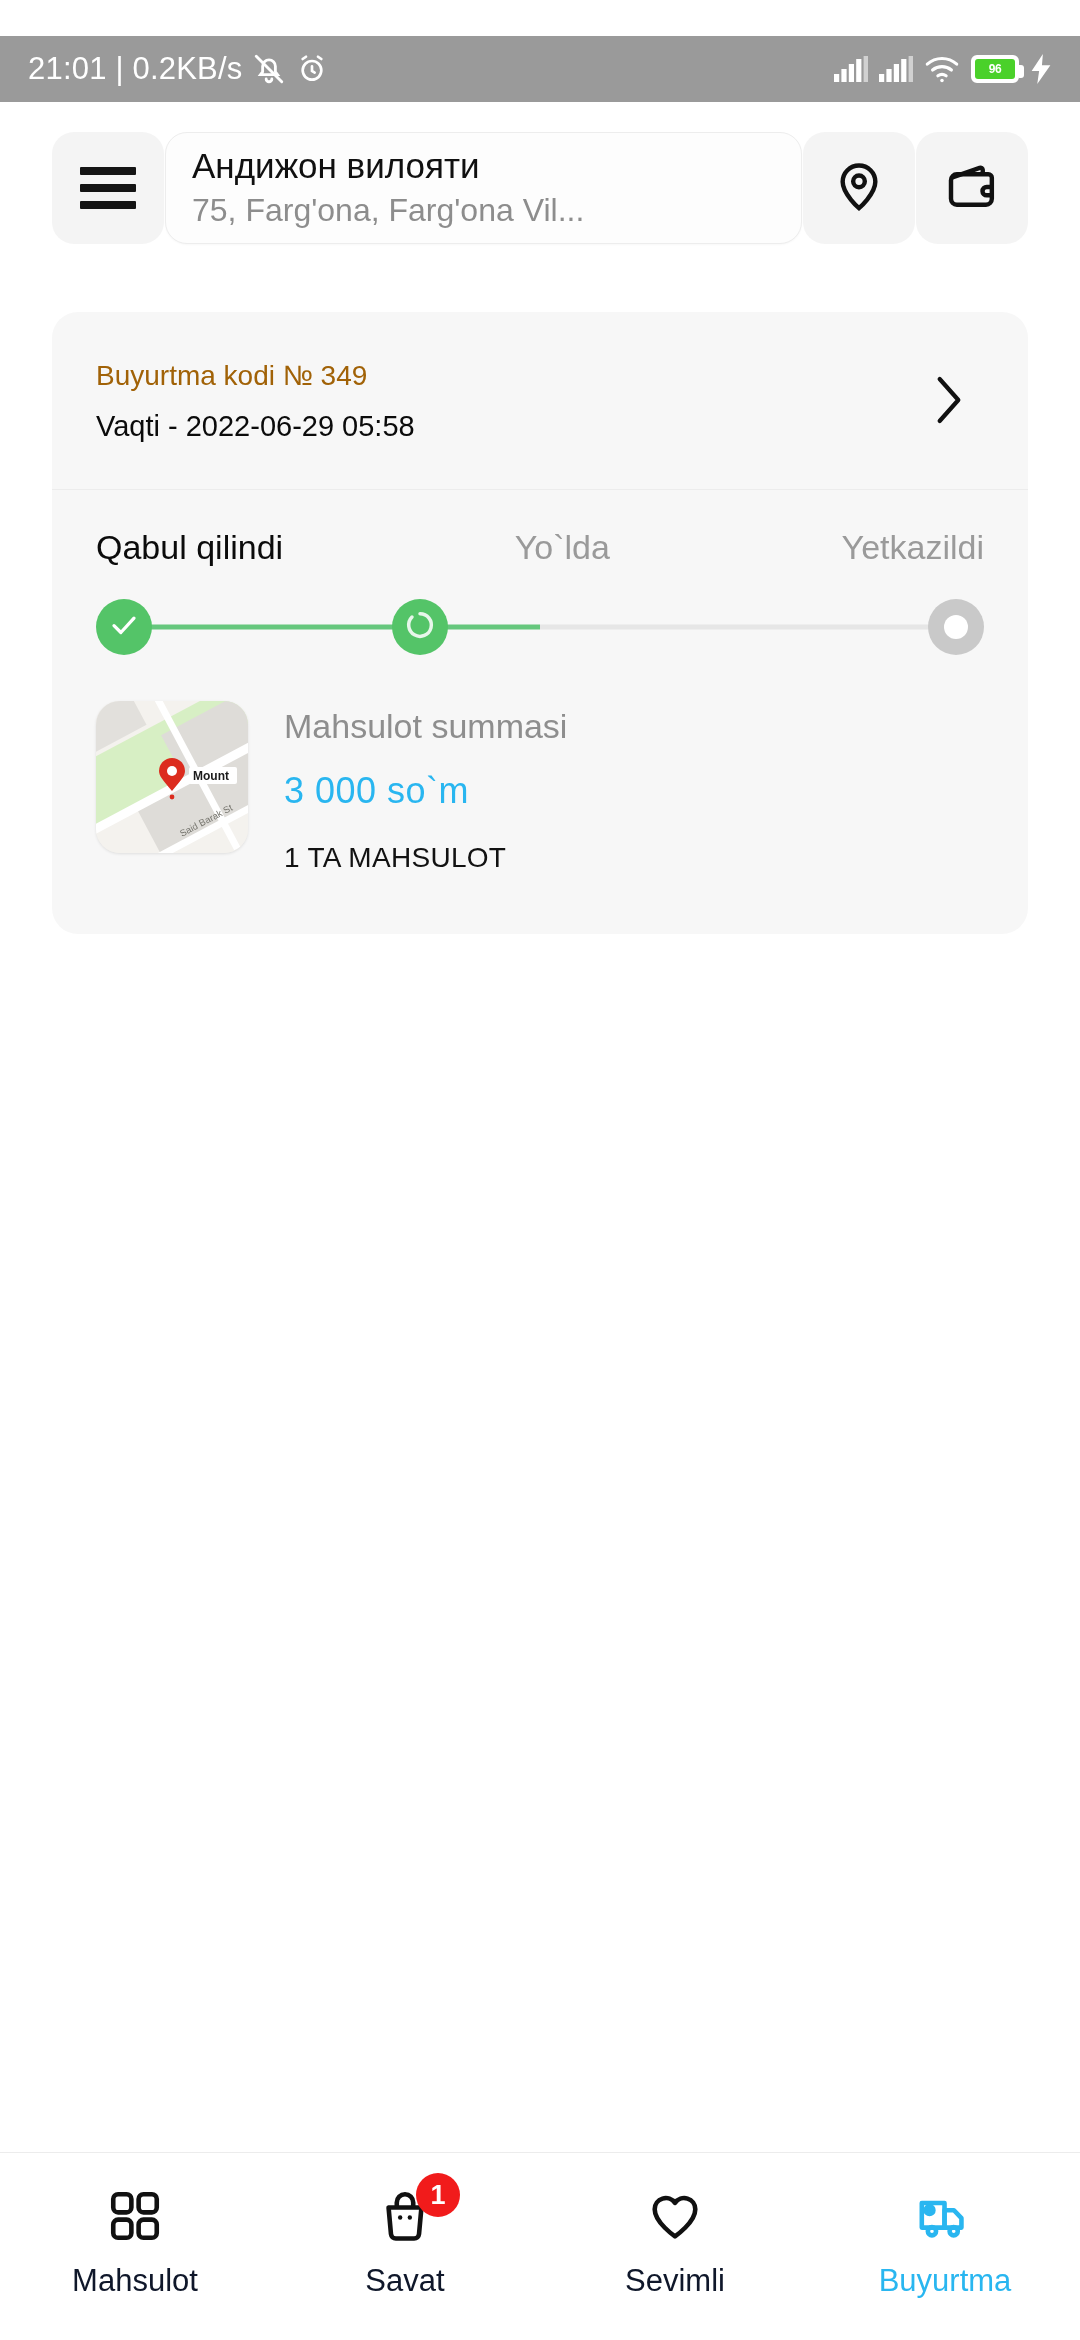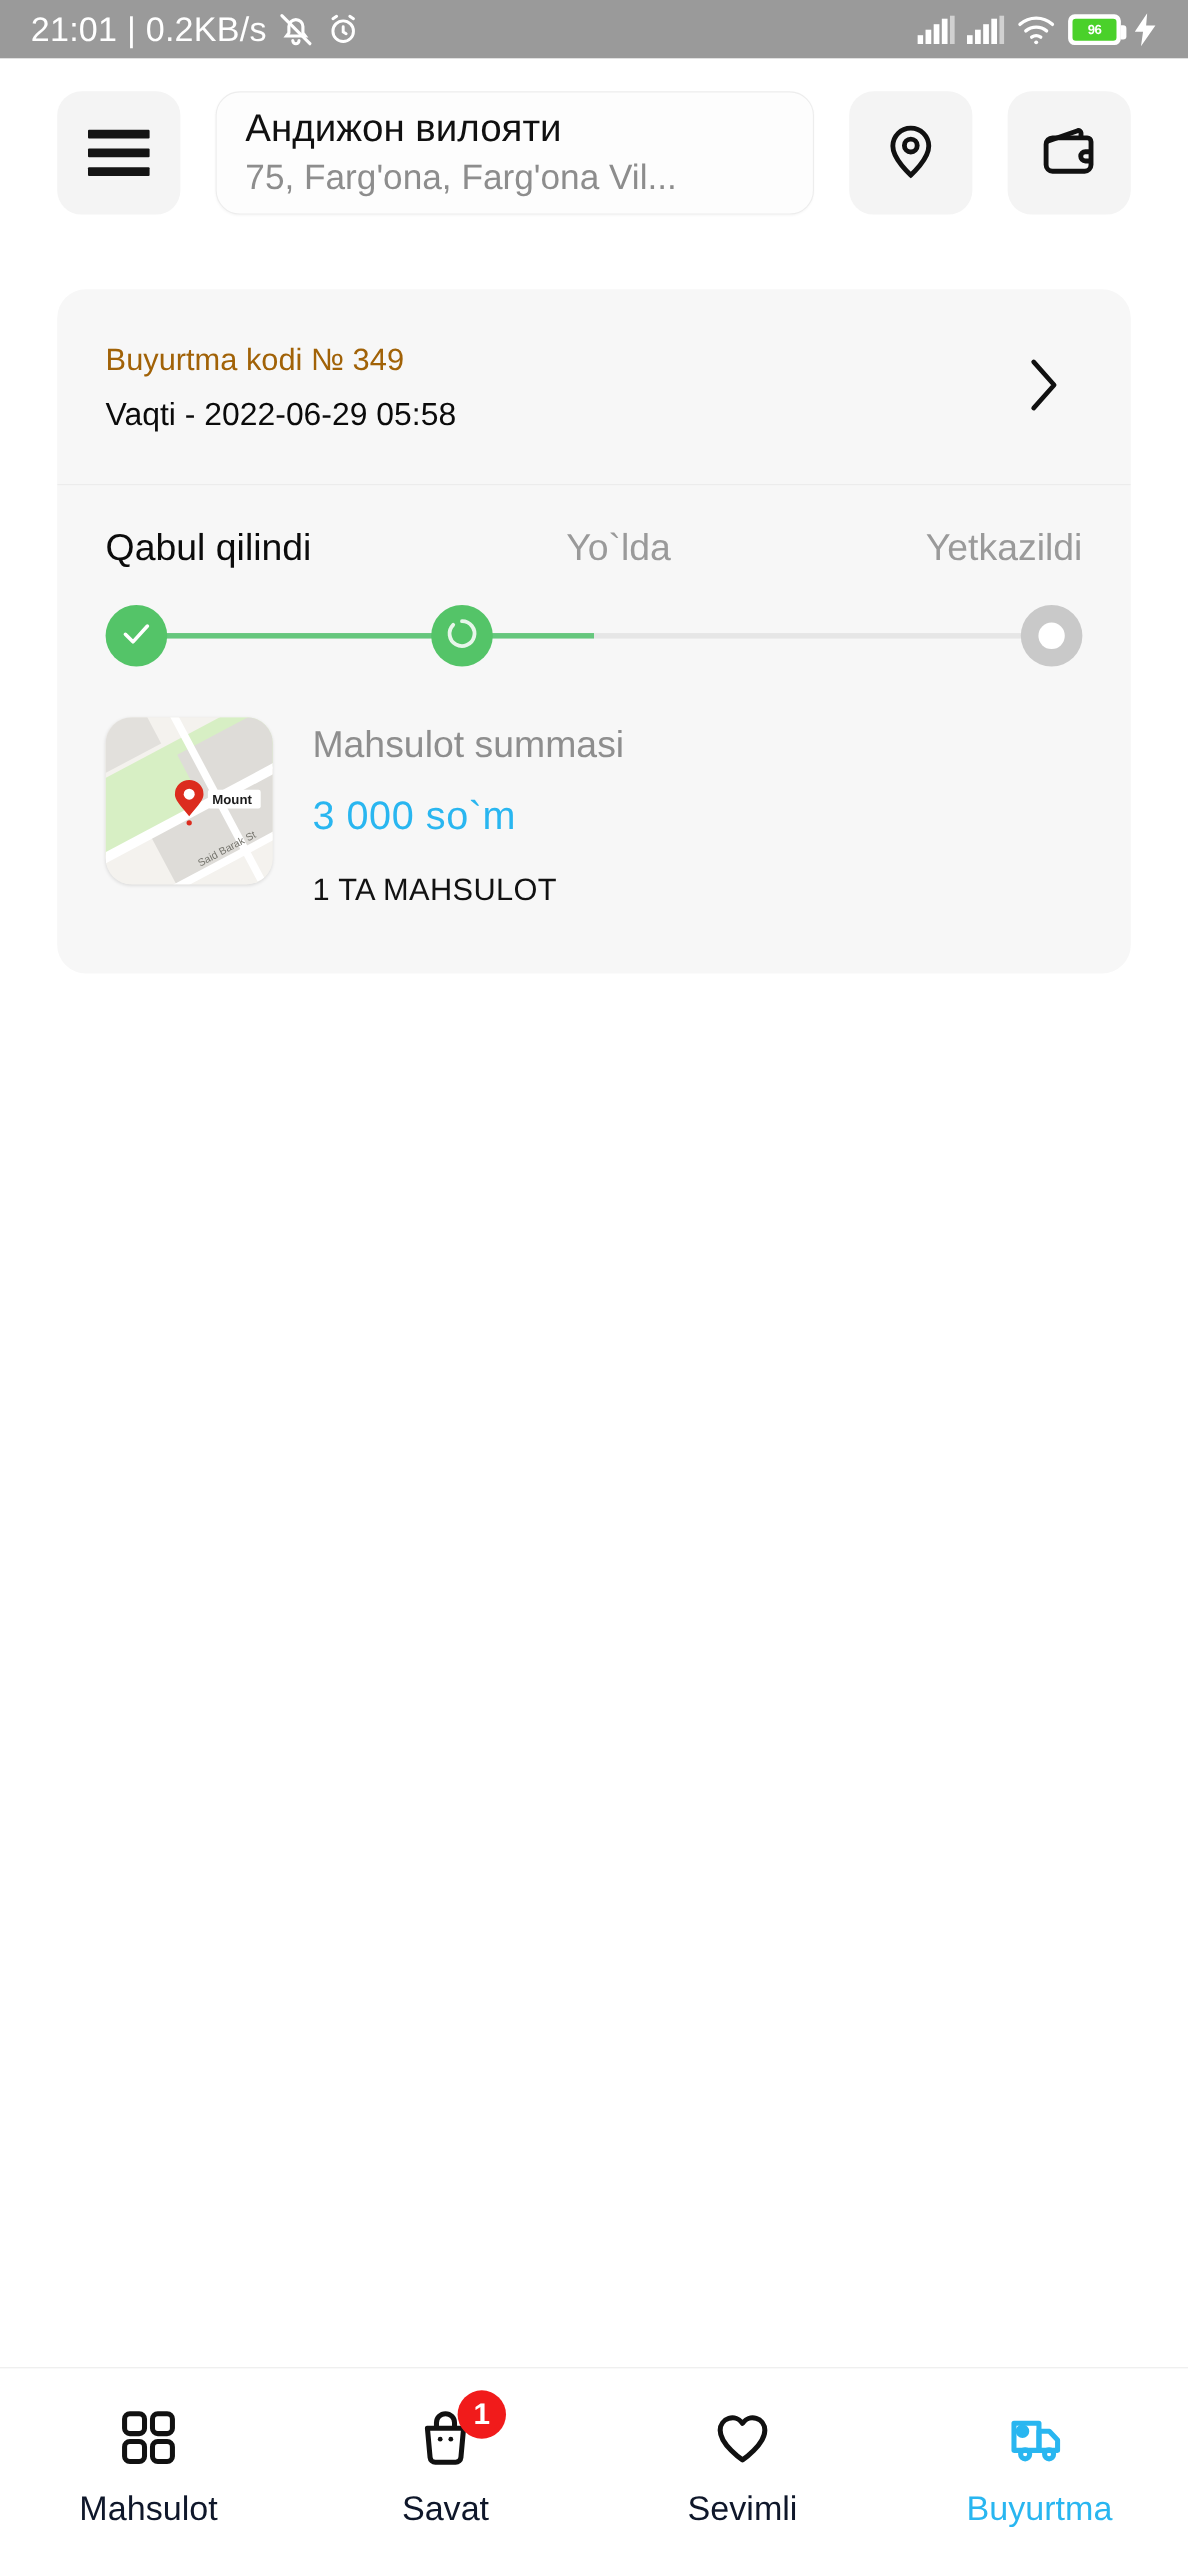--- a/index.html
+++ b/index.html
@@ -7,25 +7,26 @@
   body {
     background:#ffffff;
     font-family:"Liberation Sans", sans-serif;
     -webkit-font-smoothing:antialiased;
     position:relative;
     overflow:hidden;
   }
 
   
   .statusbar{
-    height:53px; width:100%;
+    height:66px; width:100%;
     background:#9a9a9a;
     display:flex; align-items:center; justify-content:space-between;
     padding:0 28px;
     color:#ffffff;
+    margin-top:36px;
   }
   .sb-left{ display:flex; align-items:center; gap:10px; }
   .sb-clock{ font-size:31px; font-weight:500; letter-spacing:.2px; white-space:nowrap; }
   .sb-right{ display:flex; align-items:center; gap:11px; }
   .sb-icon{ display:flex; align-items:center; }
   .batt{
     position:relative; display:flex; align-items:center; justify-content:center;
     width:48px; height:28px; border:3px solid #ffffff; border-radius:6px;
     background:#ffffff;
   }
@@ -33,21 +34,21 @@
     position:absolute; inset:1px; background:#4ad12a; border-radius:3px;
   }
   .batt-num{ position:relative; font-size:12px; font-weight:700; color:#ffffff; z-index:2; letter-spacing:-.5px;}
   .batt:after{
     content:""; position:absolute; right:-8px; top:7px;
     width:5px; height:13px; background:#ffffff; border-radius:0 3px 3px 0;
   }
 
   
   .header{
-    display:flex; align-items:center; gap:32px;
+    display:flex; align-items:center; gap:1px;
     padding:30px 52px 0 52px;
   }
   .hdr-btn{
     width:112px; height:112px;
     background:#f4f4f4; border-radius:22px;
     display:flex; align-items:center; justify-content:center;
     flex:0 0 auto;
   }
   .burger{ display:flex; flex-direction:column; gap:9px; }
   .burger span{ display:block; width:56px; height:8px; background:#141414; border-radius:1px; }

